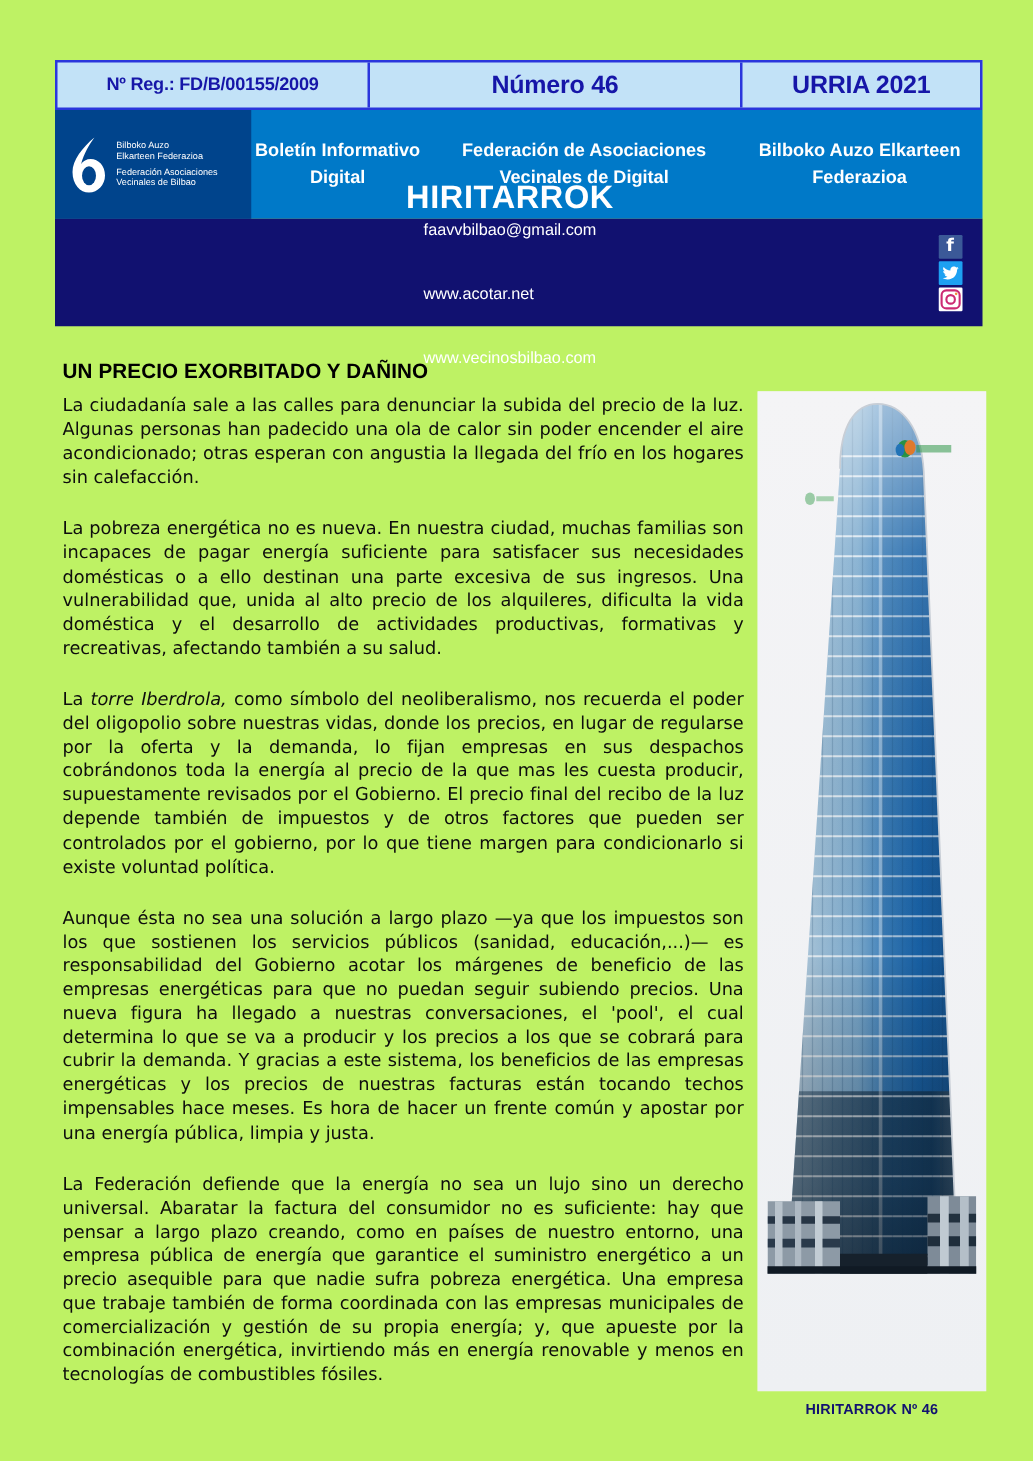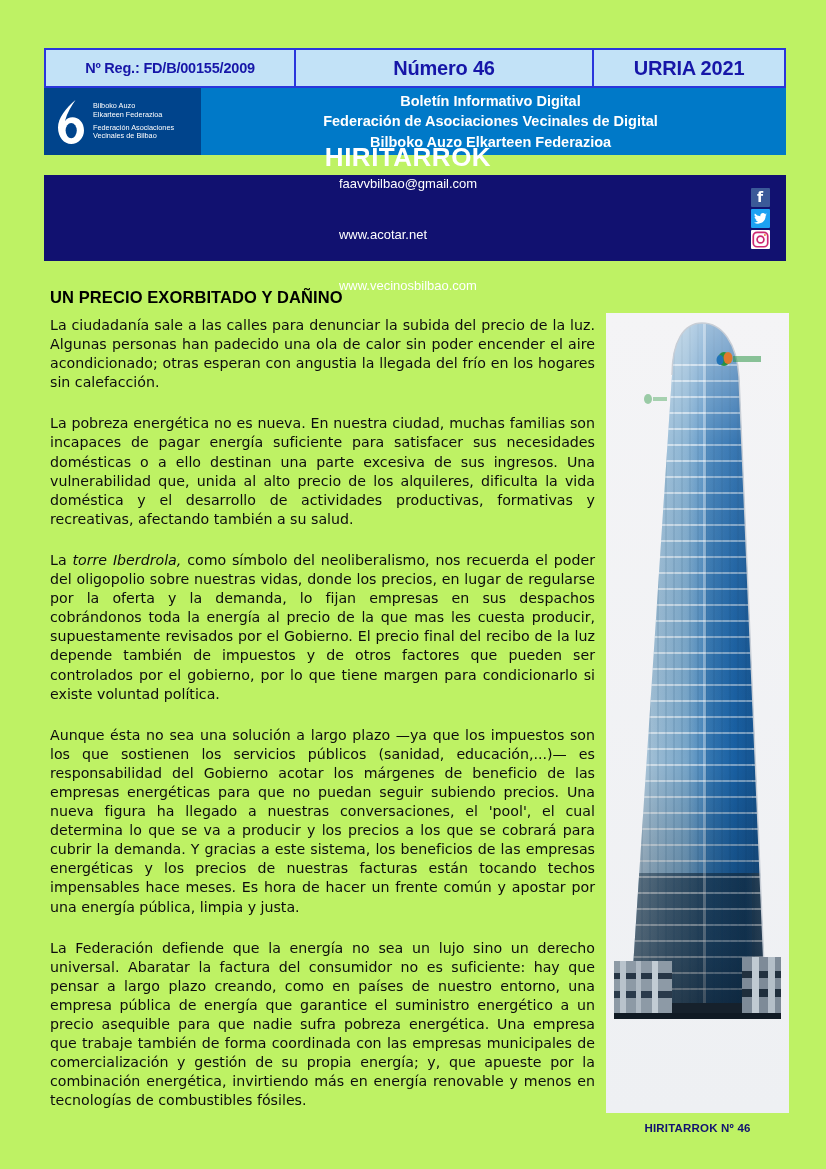--- a/index.html
+++ b/index.html
@@ -51,21 +51,21 @@
   .cell-reg   { width: 250px; font-size: 14.5px; border-right: 2px solid #2a36dc; }
   .cell-num   { flex: 1;      font-size: 20px;   border-right: 2px solid #2a36dc; }
   .cell-date  { width: 190px; font-size: 20px; }
 
   
   .masthead {
     position: absolute;
     left: 44px;
     top: 88px;
     width: 742px;
-    height: 67px;
+    height: 87px;
     display: flex;
     background: #0079c8;
   }
   .logo-box {
     width: 157px;
     background: #00448c;
     display: flex;
     align-items: center;
     padding-left: 12px;
     box-sizing: border-box;
@@ -81,21 +81,21 @@
     font-family: "Liberation Sans", sans-serif;
     line-height: 1.22;
   }
   .logo-text .lt-eu { font-size: 7.3px; font-weight: normal; }
   .logo-text .lt-gap { height: 4px; }
   .logo-text .lt-es { font-size: 7.3px; font-weight: normal; }
 
   .masthead-titles {
     flex: 1;
     display: flex;
-    flex-direction: column;
+    flex-direction: row;
     align-items: center;
     justify-content: center;
     color: #ffffff;
     font-family: "Liberation Sans", sans-serif;
     font-weight: bold;
     font-size: 14.5px;
     line-height: 1.42;
     text-align: center;
     padding-right: 6px;
     box-sizing: border-box;

